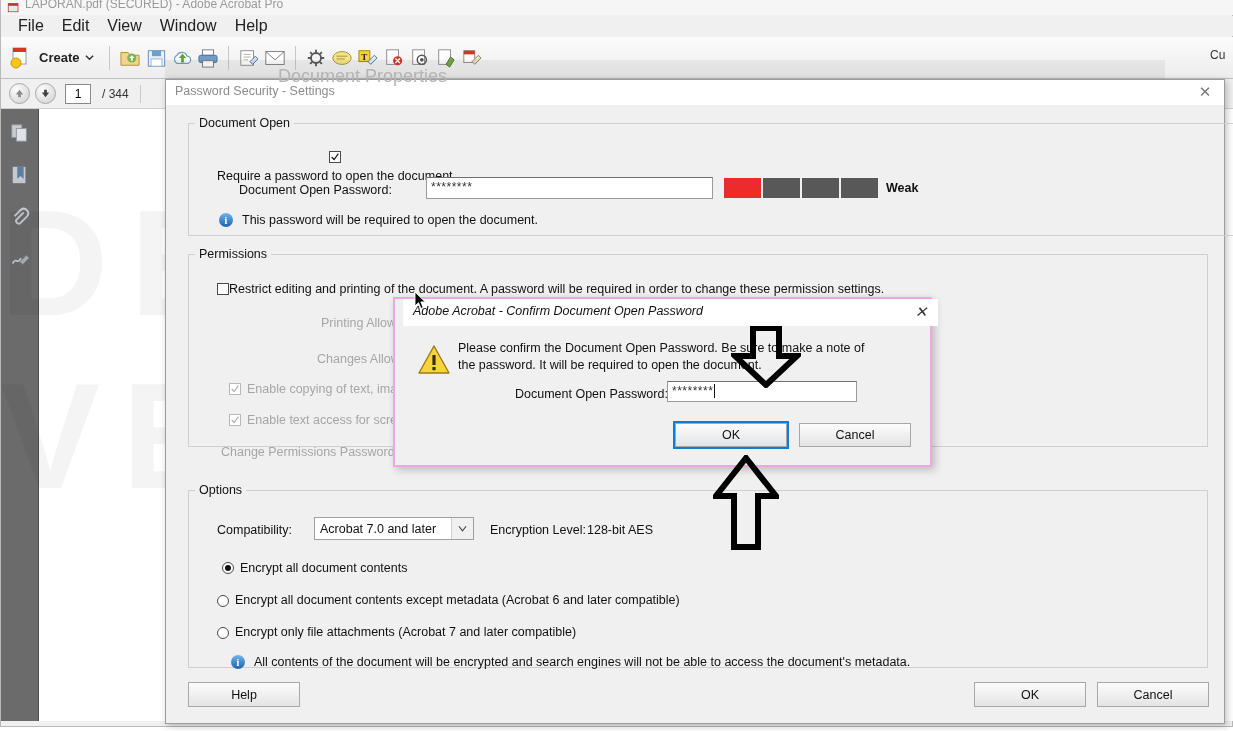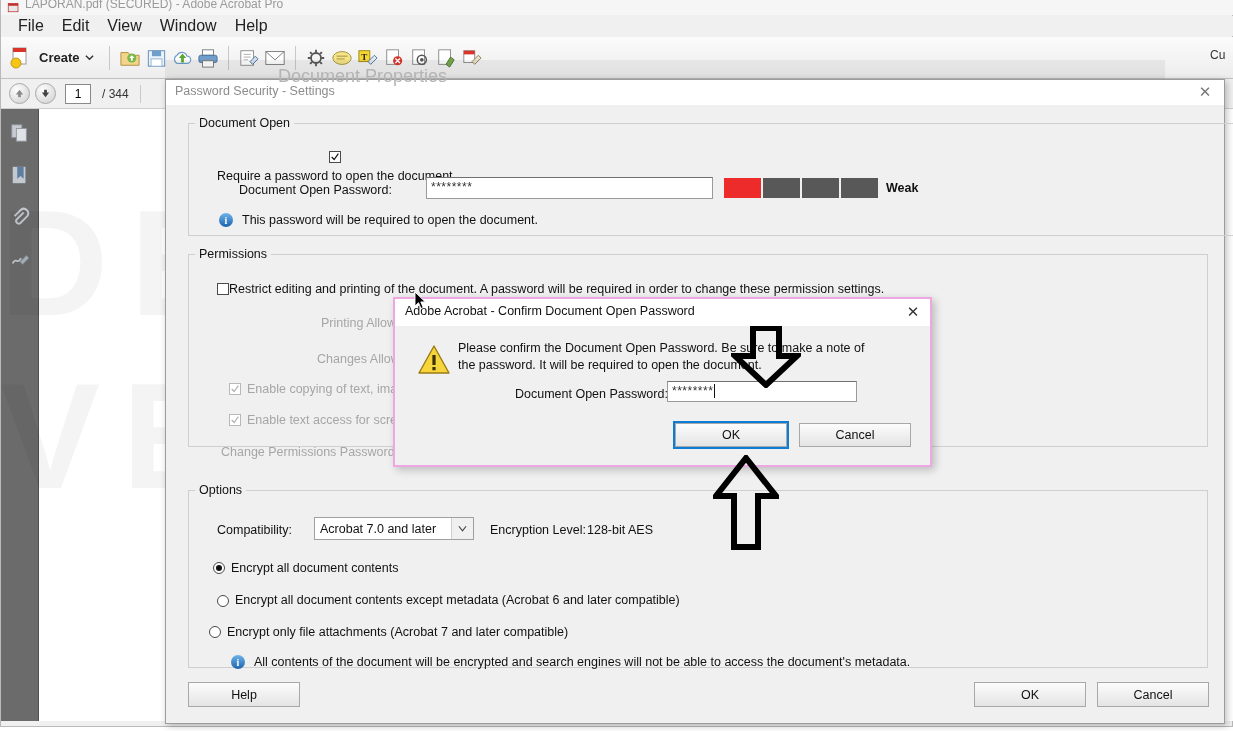--- a/index.html
+++ b/index.html
@@ -175,21 +175,21 @@
   }
 
   
   .confirm {
     position:absolute; left:393px; top:297px; width:539px; height:170px;
     background:#f0f0f0; border:2px solid #eda8e2;
     box-shadow:3px 3px 8px rgba(0,0,0,0.22);
     z-index:30;
   }
   .confirm-title {
-    position:absolute; left:0; top:0; width:100%; height:27px; background:#fff;
+    position:absolute; left:8px; top:0; width:100%; height:27px; background:#fff;font-style:italic;
   }
   .confirm-title-text { position:absolute; left:10px; top:5px; font-size:12.5px; color:#111; }
   .confirm-close {
     position:absolute; right:6px; top:4px; width:22px; height:18px;
     display:flex; align-items:center; justify-content:center; font-size:15px; color:#333;
   }
   .warn-icon { position:absolute; left:22px; top:45px; width:34px; height:31px; }
   .confirm-msg {
     position:absolute; left:63px; top:41px; width:420px;
     font-size:12.5px; color:#111; line-height:17px;
@@ -476,33 +476,33 @@
           <span>Acrobat 7.0 and later</span>
           <span class="arrowbtn">
             <svg width="9" height="7" viewBox="0 0 10 7">
                 <path d="M1 1 L5 6 L9 1" fill="none" stroke="#444" stroke-width="1.3"></path>
               </svg>
           </span>
         </div>
         <div class="lbl" style="position:absolute; left:301px; top:26px;">Encryption  Level:</div>
         <div class="lbl" style="position:absolute; left:398px; top:26px;">128-bit AES</div>
 
-        <div style="position:absolute; left:24px; top:64px; display:flex; align-items:center; gap:6px;">
+        <div style="position:absolute; left:33px; top:64px; display:flex; align-items:center; gap:6px;">
           <span class="rb">
               <span class="dot"></span>
             </span>
           <span class="lbl">Encrypt all document contents</span>
         </div>
 
         <div style="position:absolute; left:28px; top:96px; display:flex; align-items:flex-end; gap:6px;">
           <span class="rb"></span>
           <span class="lbl">Encrypt all document contents except metadata (Acrobat 6 and later compatible)</span>
         </div>
 
-        <div style="position:absolute; left:20px; top:128px; display:flex; align-items:center; gap:6px;">
+        <div style="position:absolute; left:28px; top:128px; display:flex; align-items:flex-end; gap:6px;">
           <span class="rb"></span>
           <span class="lbl">Encrypt only file attachments (Acrobat 7 and later compatible)</span>
         </div>
 
         <div style="position:absolute; left:42px; top:158px; display:flex; align-items:center; gap:9px;">
           <span class="infoicon">i</span>
           <span class="lbl">All contents of the document will be encrypted and search engines will not be able to access the document's metadata.</span>
         </div>
       </fieldset>
 

